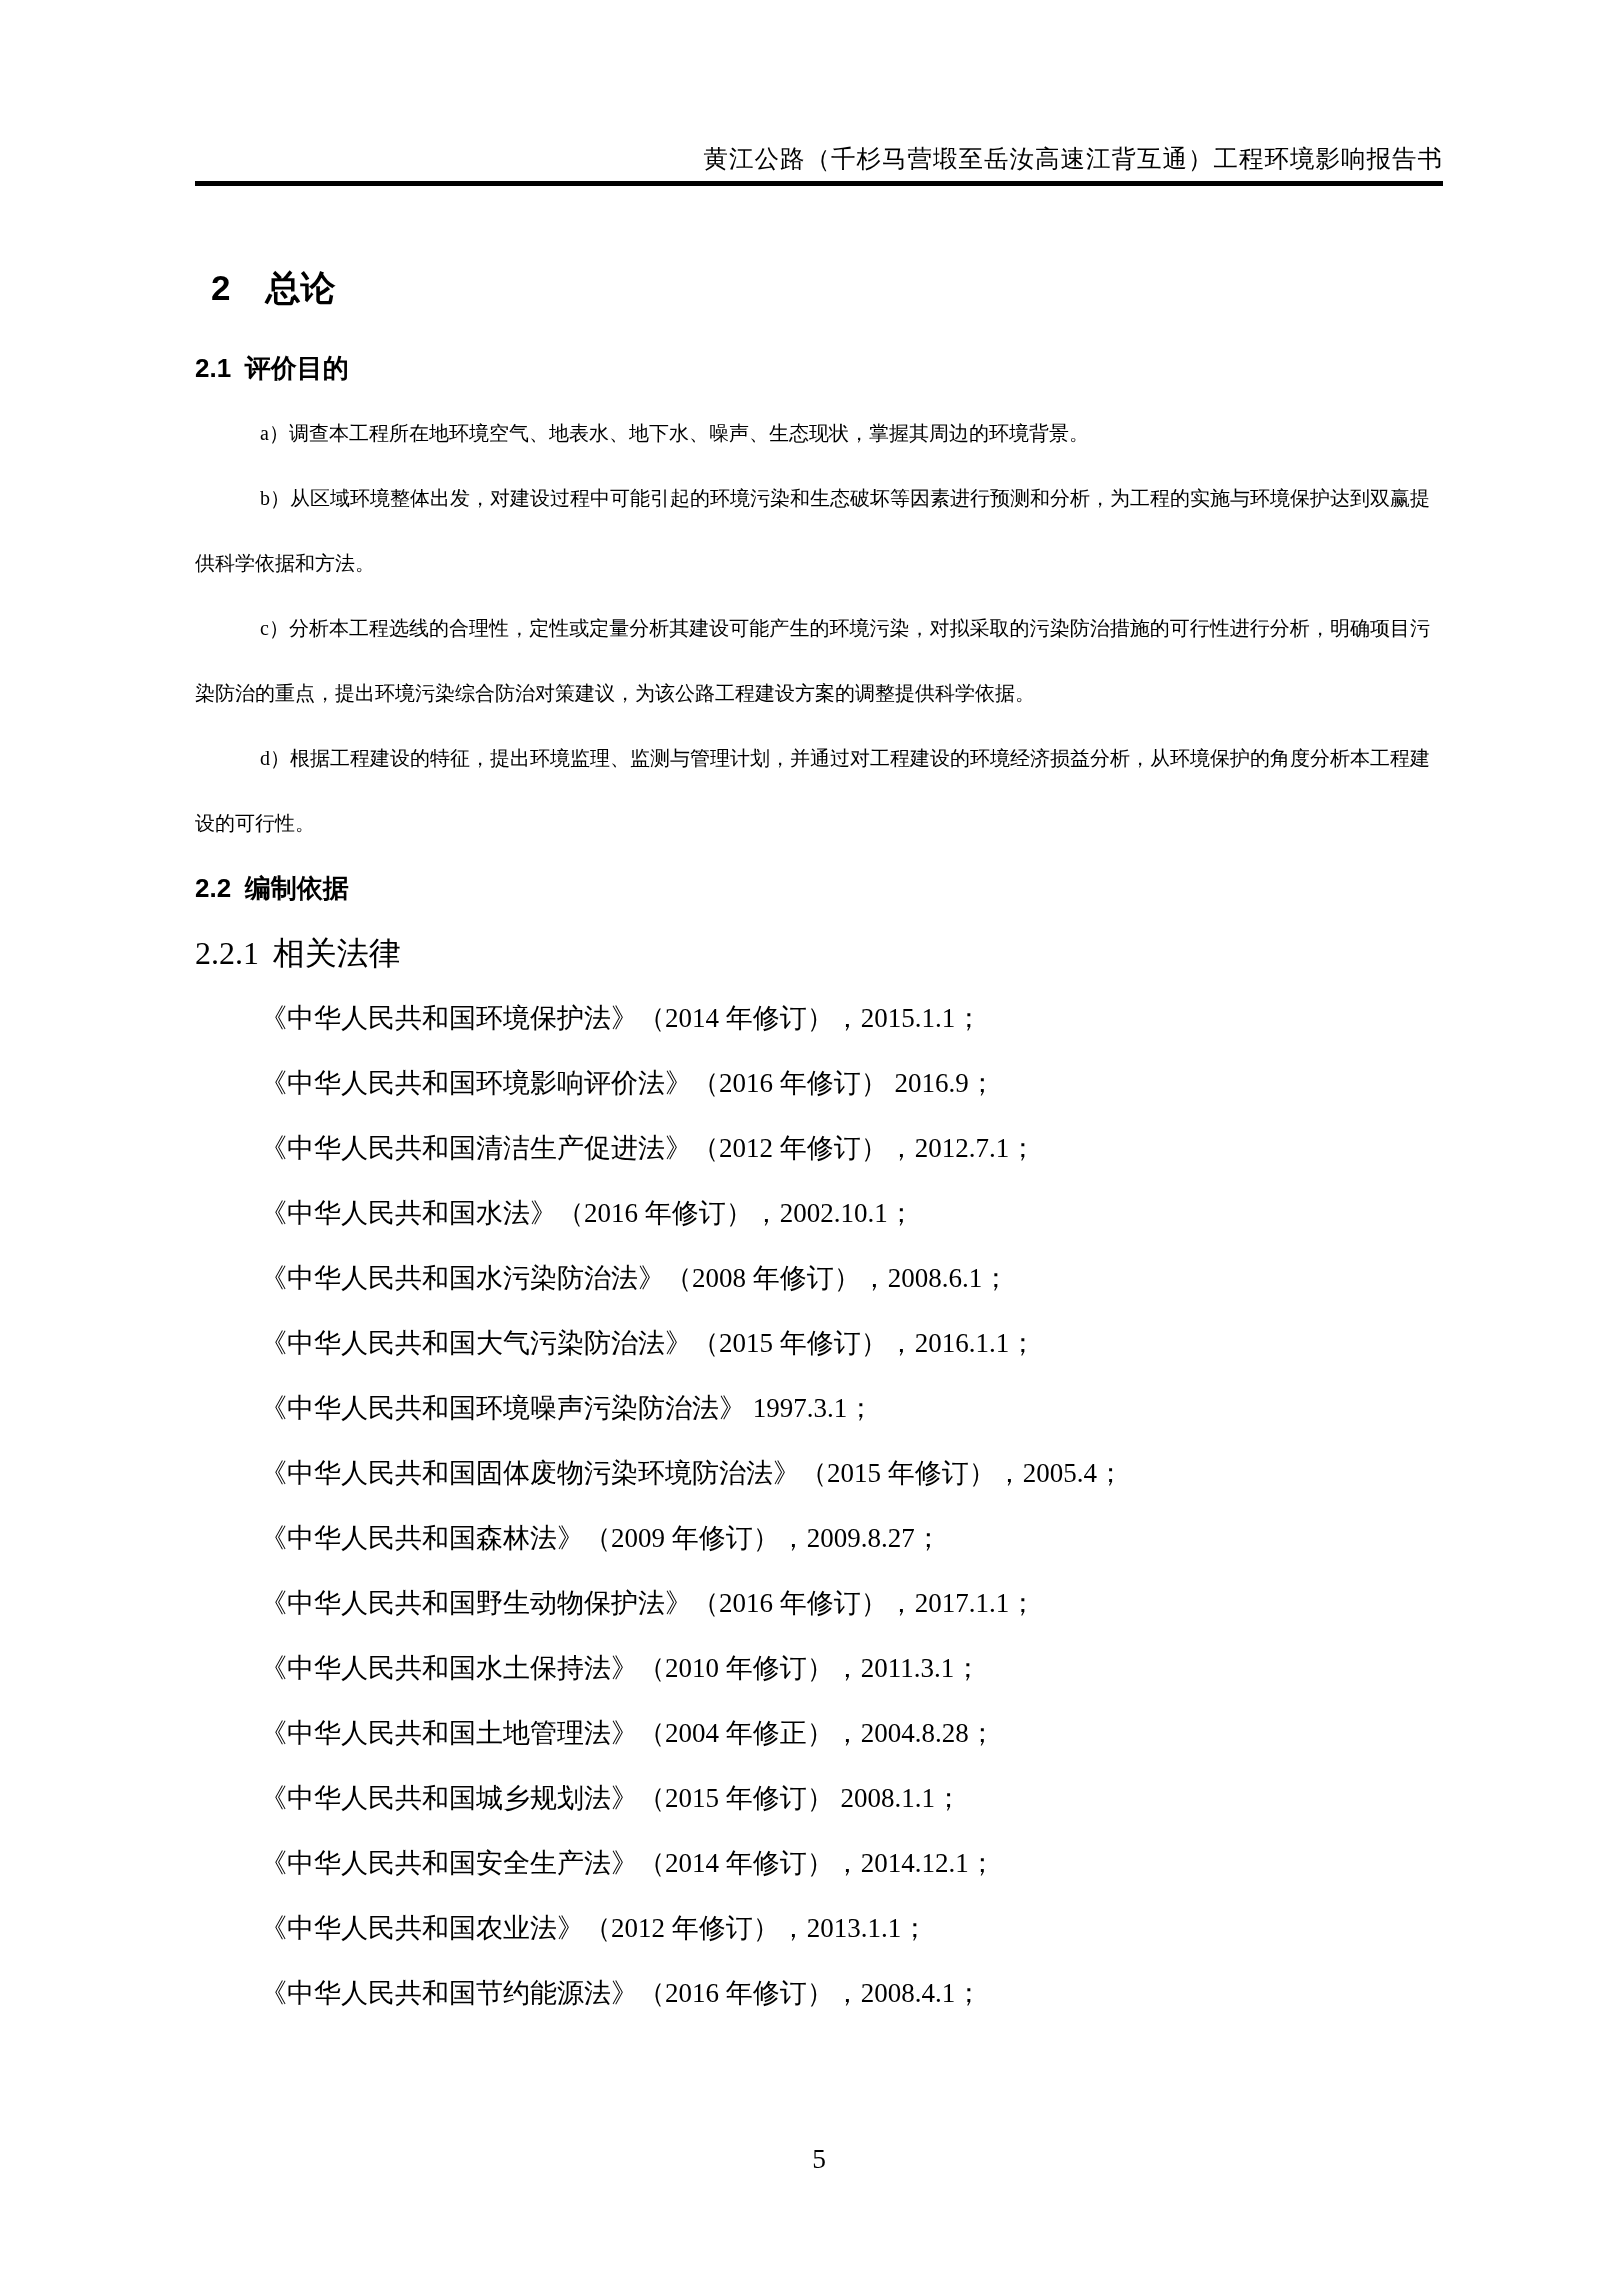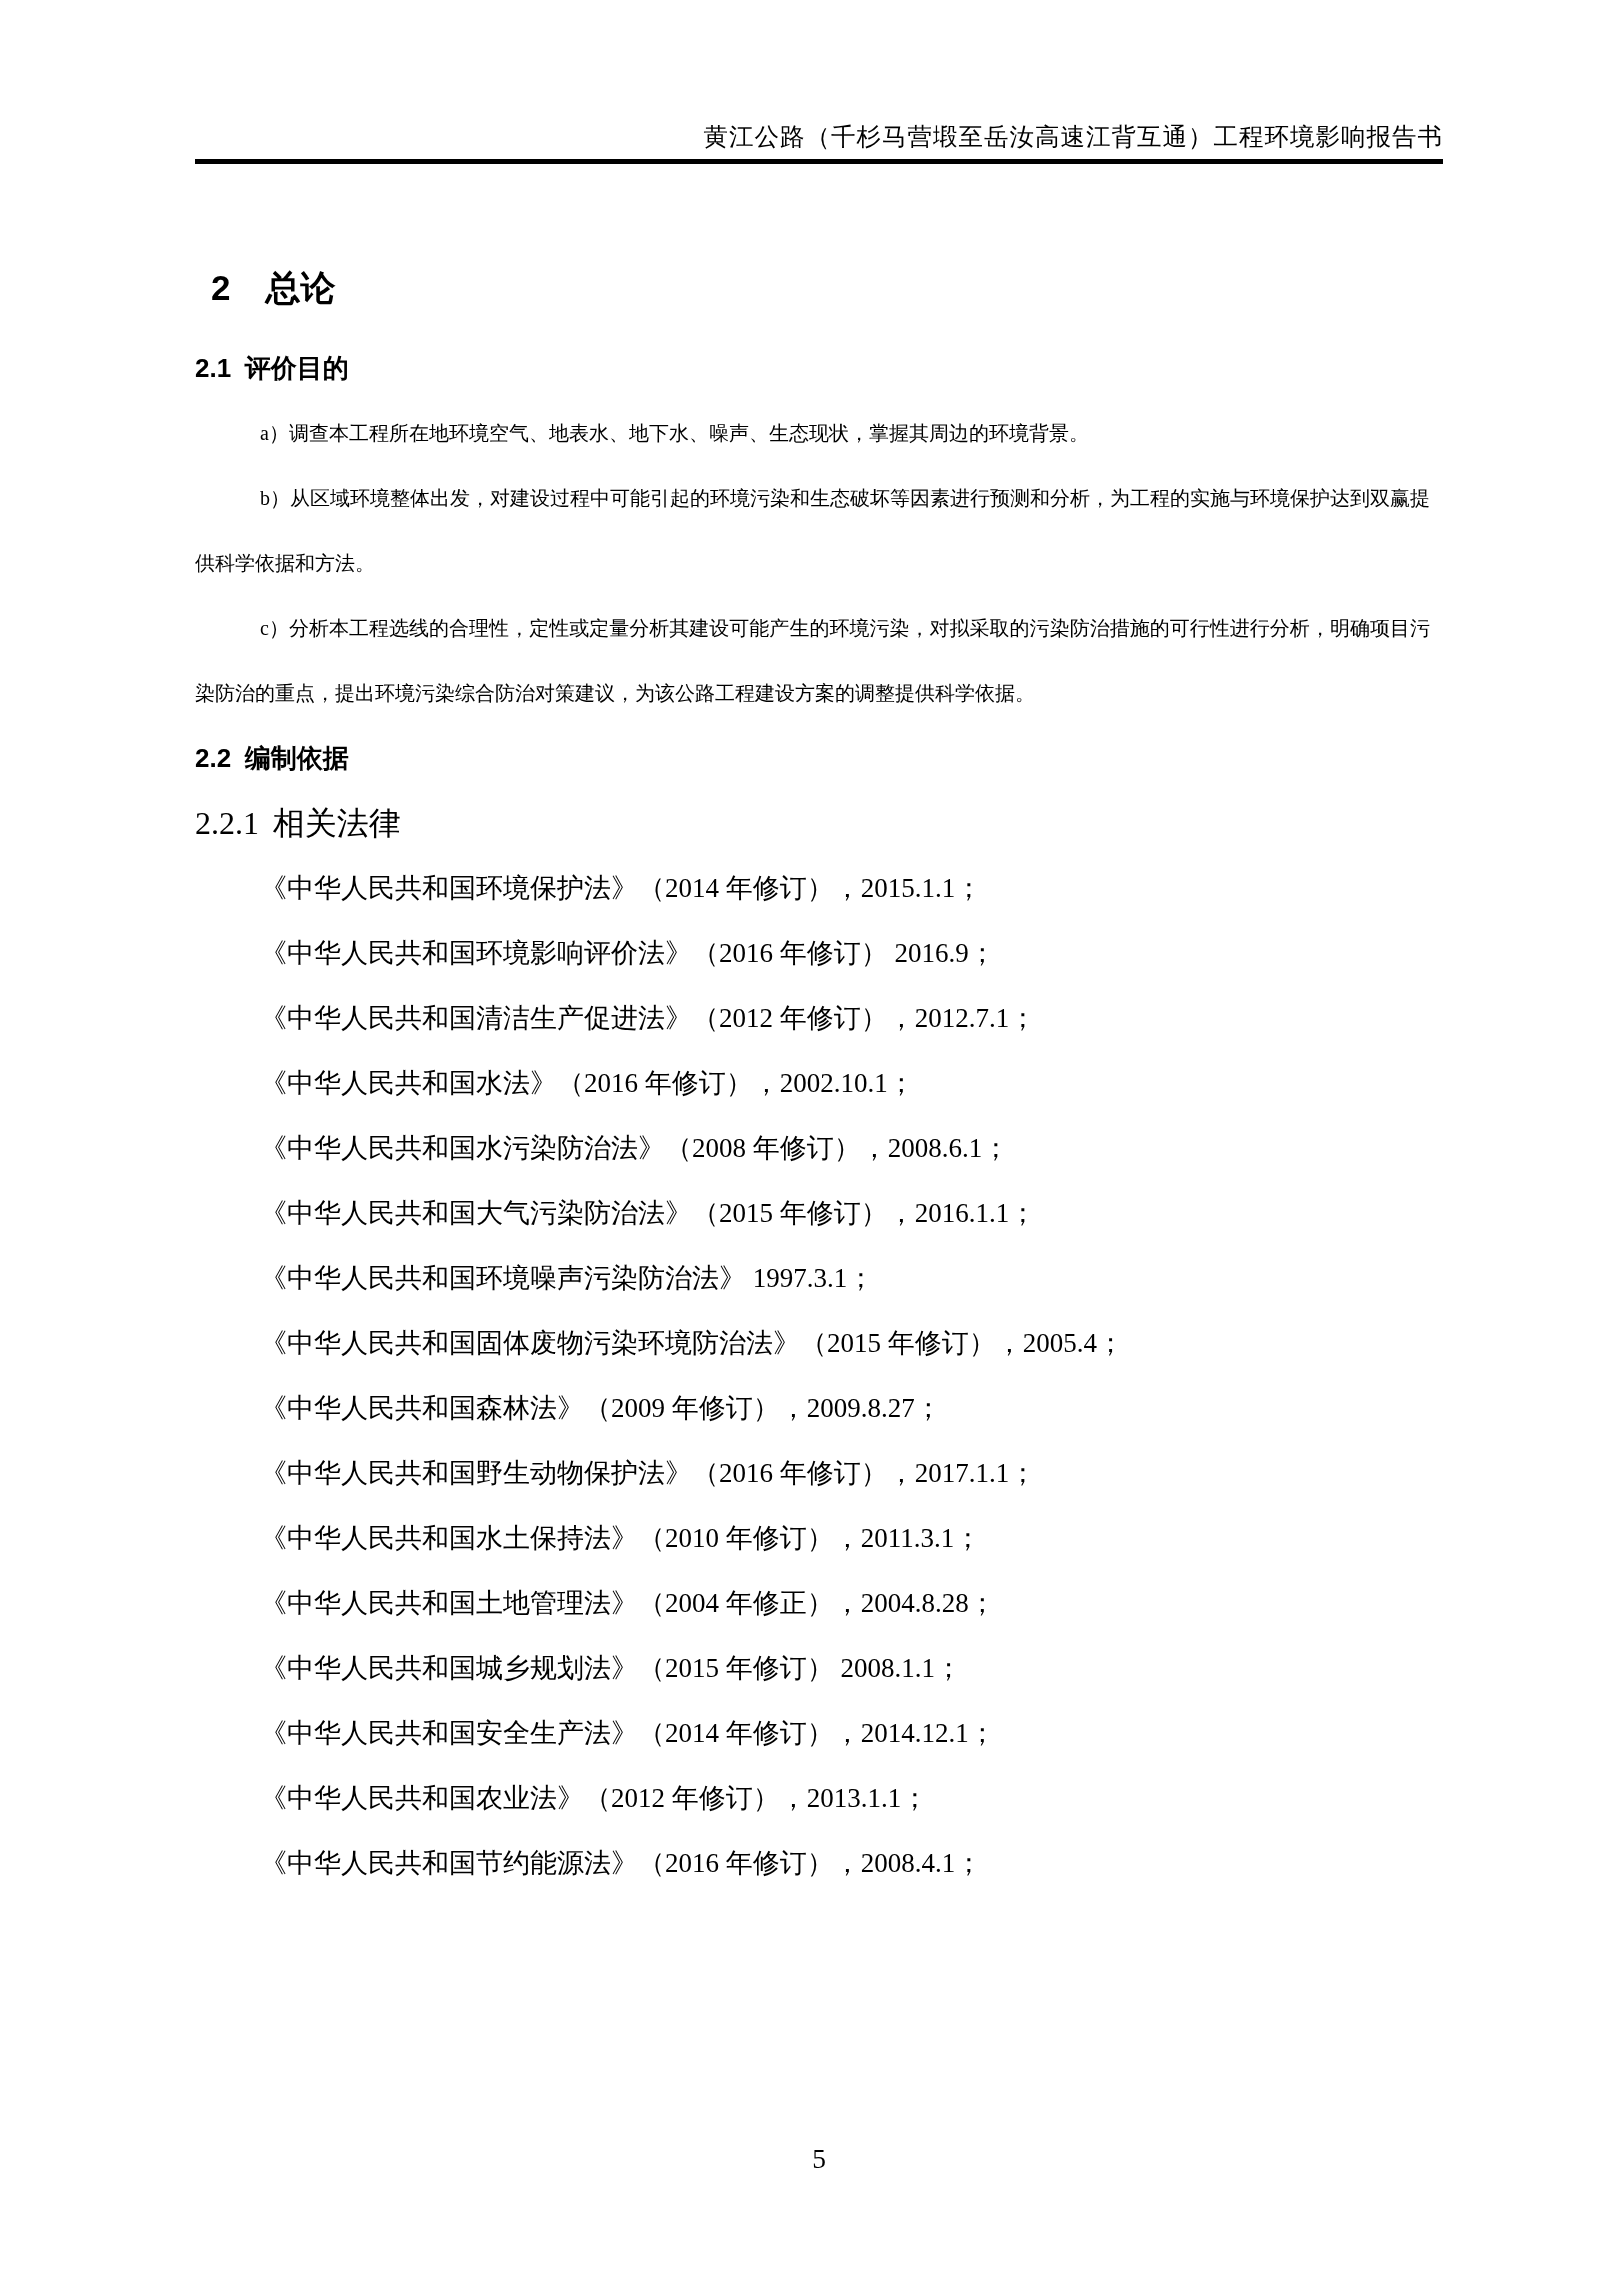--- a/index.html
+++ b/index.html
@@ -12,21 +12,21 @@
     background: #ffffff;
     color: #000000;
     font-family: "Liberation Serif", "DejaVu Serif", serif;
     overflow: hidden;
   }
   
   .page-header {
     position: absolute;
     left: 195px;
     width: 1248px;
-    top: 121px;
+    top: 143px;
   }
   .page-header .header-title {
     display: block;
     text-align: right;
     font-size: 24.5px;
     line-height: 31px;
     letter-spacing: 1px;
     white-space: nowrap;
   }
   .page-header .header-rule {
@@ -107,20 +107,21 @@
       <span class="sec-num">2</span><span>总论</span>
     </h1>
 
     <h2 class="h-section">
       <span class="sec-num">2.1</span><span>评价目的</span>
     </h2>
 
     <p class="para">a）调查本工程所在地环境空气、地表水、地下水、噪声、生态现状，掌握其周边的环境背景。</p>
     <p class="para">b）从区域环境整体出发，对建设过程中可能引起的环境污染和生态破坏等因素进行预测和分析，为工程的实施与环境保护达到双赢提供科学依据和方法。</p>
     <p class="para">c）分析本工程选线的合理性，定性或定量分析其建设可能产生的环境污染，对拟采取的污染防治措施的可行性进行分析，明确项目污染防治的重点，提出环境污染综合防治对策建议，为该公路工程建设方案的调整提供科学依据。</p>
+    <p class="para">d）根据工程建设的特征，提出环境监理、监测与管理计划，并通过对工程建设的环境经济损益分析，从环境保护的角度分析本工程建设的可行性。</p>
 
     <h2 class="h-section">
       <span class="sec-num">2.2</span><span>编制依据</span>
     </h2>
 
     <h3 class="h-subsection">
       <span class="sec-num">2.2.1</span><span>相关法律</span>
     </h3>
 
     <p class="law">《中华人民共和国环境保护法》（2014 年修订），2015.1.1；</p>

